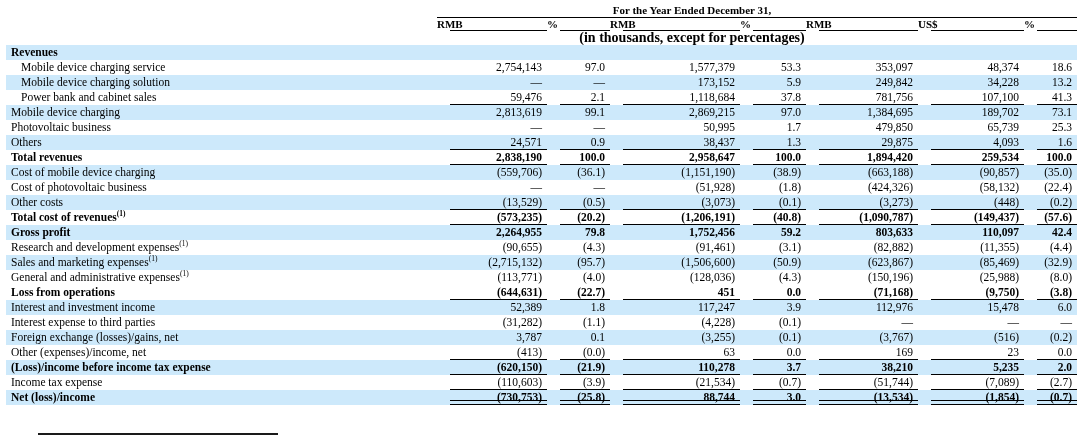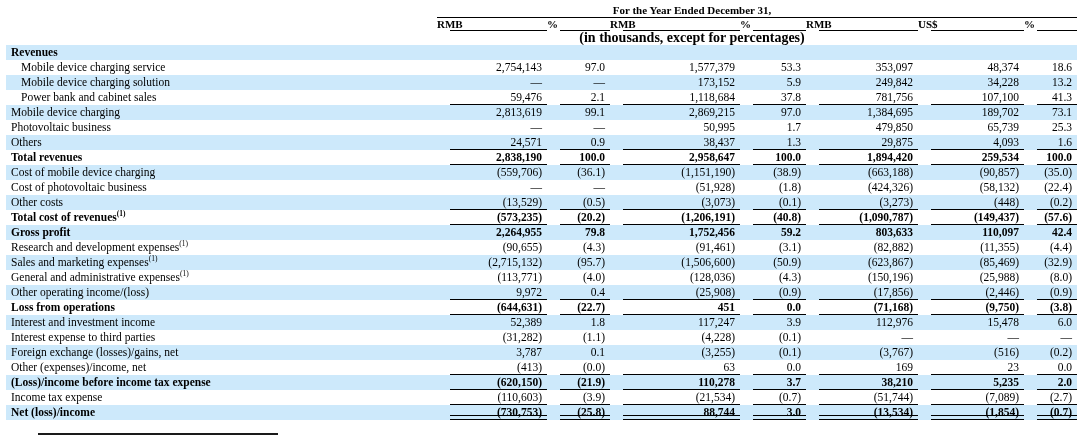--- a/index.html
+++ b/index.html
@@ -262,30 +262,20 @@
         <tr>
           <td class="lbl">General and administrative expenses<sup>(1)</sup></td>
           <td class="num">(113,771)</td>
           <td class="num">(4.0)</td>
           <td class="num">(128,036)</td>
           <td class="num">(4.3)</td>
           <td class="num">(150,196)</td>
           <td class="num">(25,988)</td>
           <td class="num">(8.0)</td>
         </tr>
-        <tr class="shaded u-single">
-          <td class="lbl">Other operating income/(loss)</td>
-          <td class="num">9,972</td>
-          <td class="num">0.4</td>
-          <td class="num">(25,908)</td>
-          <td class="num">(0.9)</td>
-          <td class="num">(17,856)</td>
-          <td class="num">(2,446)</td>
-          <td class="num">(0.9)</td>
-        </tr>
         <tr class="bold u-single">
           <td class="lbl">Loss from operations</td>
           <td class="num">(644,631)</td>
           <td class="num">(22.7)</td>
           <td class="num">451</td>
           <td class="num">0.0</td>
           <td class="num">(71,168)</td>
           <td class="num">(9,750)</td>
           <td class="num">(3.8)</td>
         </tr>

